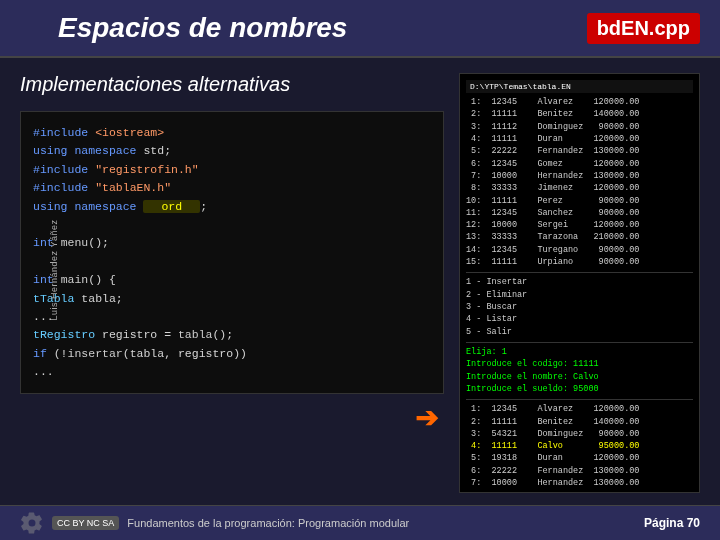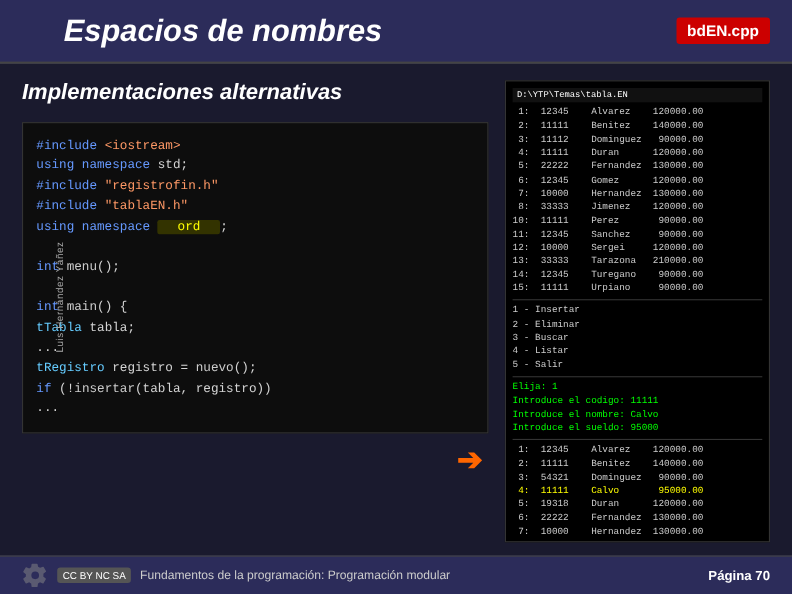--- a/index.html
+++ b/index.html
@@ -25,21 +25,21 @@
       color: white;
       font-size: 28px;
       font-weight: bold;
       font-style: italic;
       margin-left: 38px;
     }
     .header-badge {
       background: #cc0000;
       color: white;
       padding: 4px 10px;
-      font-size: 14px;
+      font-size: 20px;
       font-weight: bold;
       border-radius: 3px;
     }
 
     
     .main-content {
       display: flex;
       padding: 15px 20px;
       gap: 15px;
       height: calc(540px - 90px);
@@ -49,21 +49,20 @@
     .left-panel {
       flex: 1;
       color: white;
     }
 
     .subtitle {
       font-size: 20px;
       font-style: italic;
       color: white;
       margin-bottom: 15px;
-      font-weight: bold;
     }
 
     .code-block {
       background: #0d0d0d;
       border: 1px solid #333;
       padding: 12px;
       font-family: 'Courier New', monospace;
       font-size: 11.5px;
       color: #d4d4d4;
       line-height: 1.6;
@@ -185,21 +184,21 @@
       <span class="code-line"><span class="kw">using namespace</span> std;</span>
       <span class="code-line"><span class="kw">#include</span> <span class="str">"registrofin.h"</span></span>
       <span class="code-line"><span class="kw">#include</span> <span class="str">"tablaEN.h"</span></span>
       <span class="code-line"><span class="kw">using namespace</span> <span class="hl">ord</span>;</span>
       <span class="code-line">&nbsp;</span>
       <span class="code-line"><span class="kw">int</span> <span class="fn">menu</span>();</span>
       <span class="code-line">&nbsp;</span>
       <span class="code-line"><span class="kw">int</span> <span class="fn">main</span>() {</span>
       <span class="code-line">    <span style="color:#66ccff">tTabla</span> tabla;</span>
       <span class="code-line">    ...</span>
-      <span class="code-line">    <span style="color:#66ccff">tRegistro</span> registro = <span class="fn">nuevo</span>();</span>
+      <span class="code-line">    <span style="color:#66ccff">tRegistro</span> registro = <span class="fn">tabla</span>();</span>
       <span class="code-line">    <span class="kw">if</span> (!<span class="fn">insertar</span>(tabla, registro))</span>
       <span class="code-line">    ...</span>
     </div>
 
     <div class="arrow-row">
       <span class="arrow">➔</span>
     </div>
 
   </div>
 

